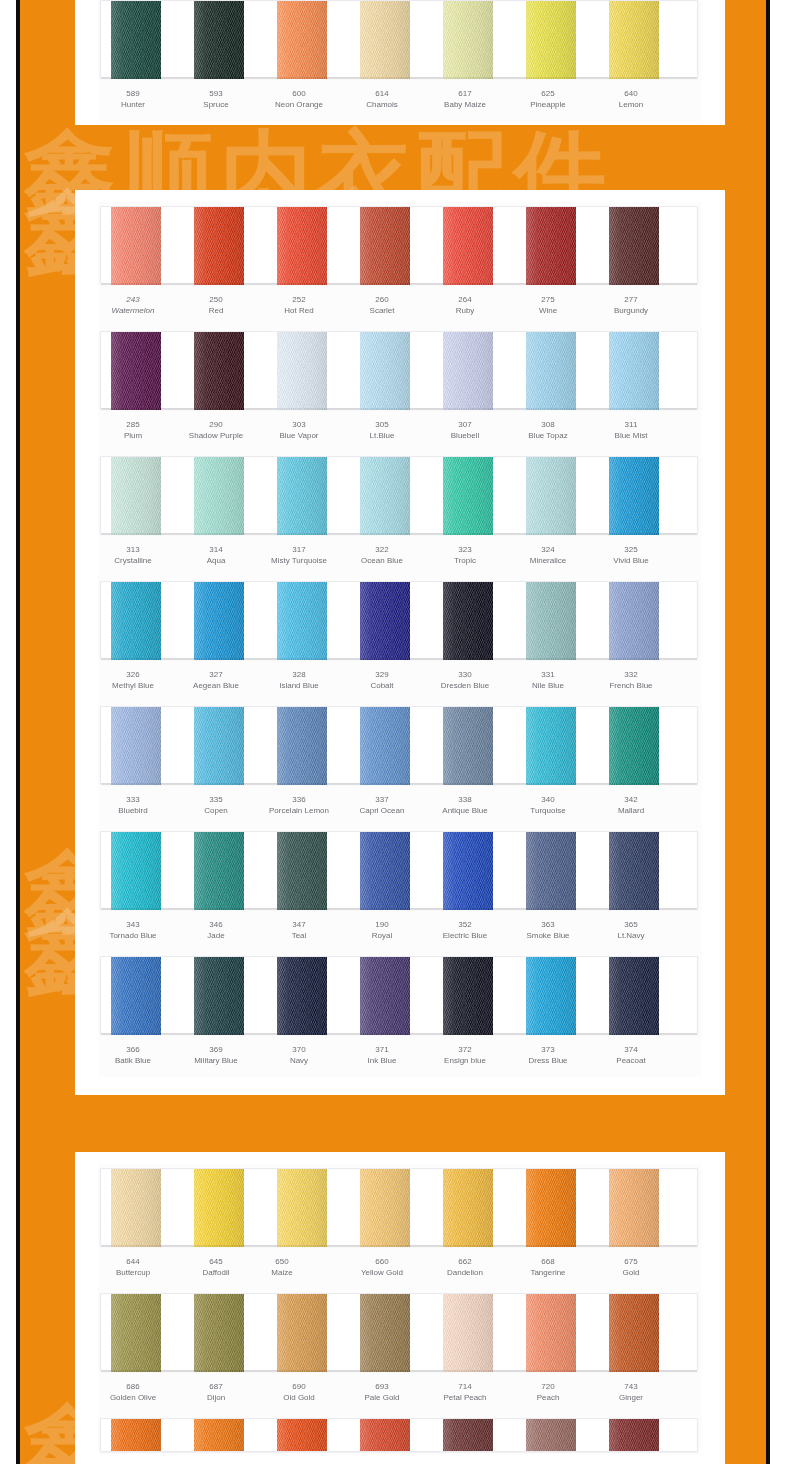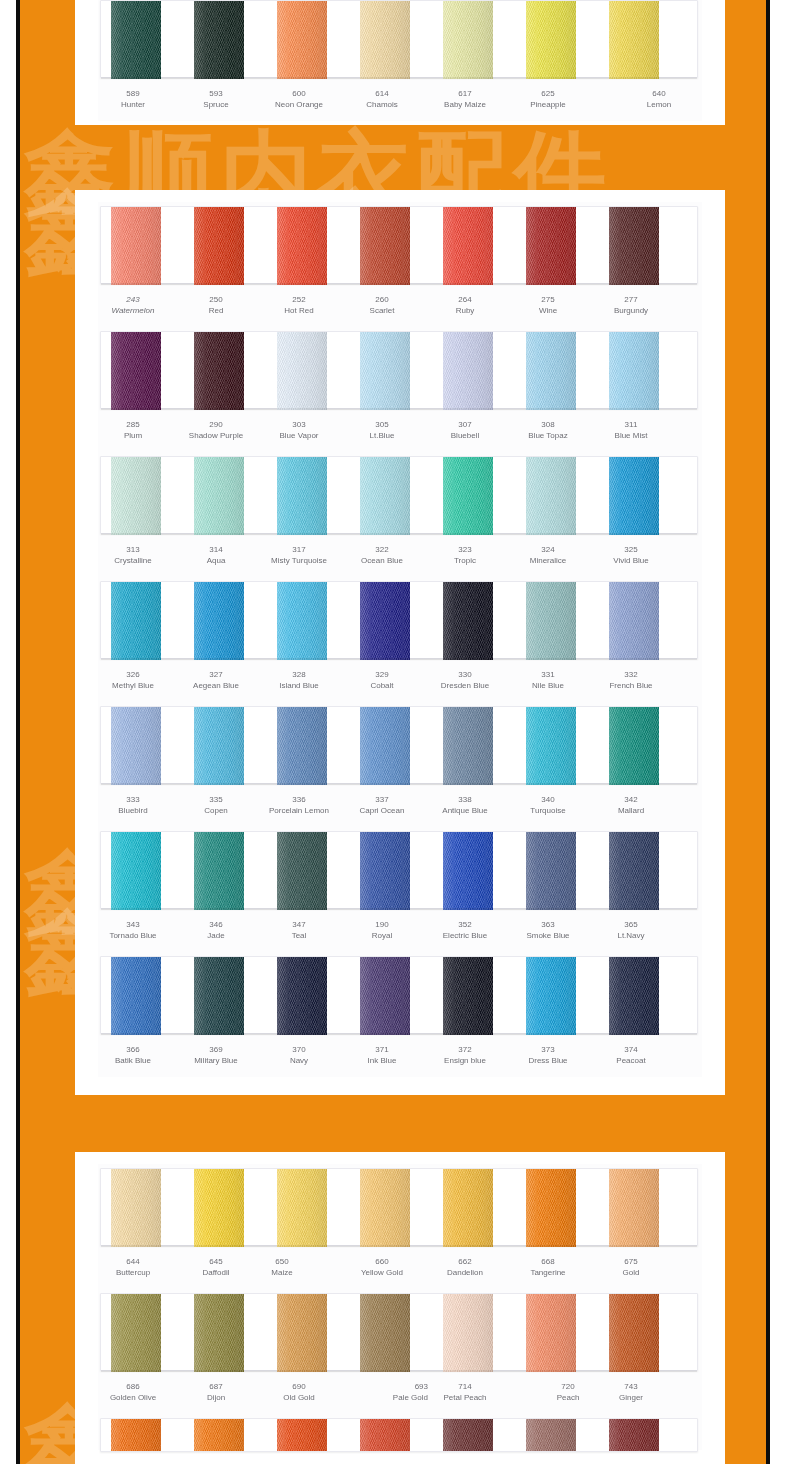--- a/index.html
+++ b/index.html
@@ -195,21 +195,21 @@
               <span class="nm">Chamois</span>
             </div>
             <div class="label" style="left: 321px;">
               <span class="code">617</span>
               <span class="nm">Baby Maize</span>
             </div>
             <div class="label" style="left: 404px;">
               <span class="code">625</span>
               <span class="nm">Pineapple</span>
             </div>
-            <div class="label" style="left: 515px; text-align: center;">
+            <div class="label" style="left: 487px; text-align: center;">
               <span class="code">640</span>
               <span class="nm">Lemon</span>
             </div>
           </div>
         </div>
       </div>
       <div class="panel" style="top: 190px; height: 905px;">
         <div class="panel-inner" style="top: 12px;">
           <div class="row">
             <div class="card">
@@ -668,29 +668,29 @@
               <span class="nm">Golden Olive</span>
             </div>
             <div class="label" style="left: 72px;">
               <span class="code">687</span>
               <span class="nm">Dijon</span>
             </div>
             <div class="label" style="left: 155px;">
               <span class="code">690</span>
               <span class="nm">Old Gold</span>
             </div>
-            <div class="label" style="left: 238px; text-align: right;">
+            <div class="label" style="left: 238px;">
               <span class="code">693</span>
               <span class="nm">Pale Gold</span>
             </div>
             <div class="label" style="left: 321px;">
               <span class="code">714</span>
               <span class="nm">Petal Peach</span>
             </div>
-            <div class="label" style="left: 424px;">
+            <div class="label" style="left: 404px;">
               <span class="code">720</span>
               <span class="nm">Peach</span>
             </div>
             <div class="label" style="left: 487px;">
               <span class="code">743</span>
               <span class="nm">Ginger</span>
             </div>
           </div>
           <div class="row clipped">
             <div class="card">

